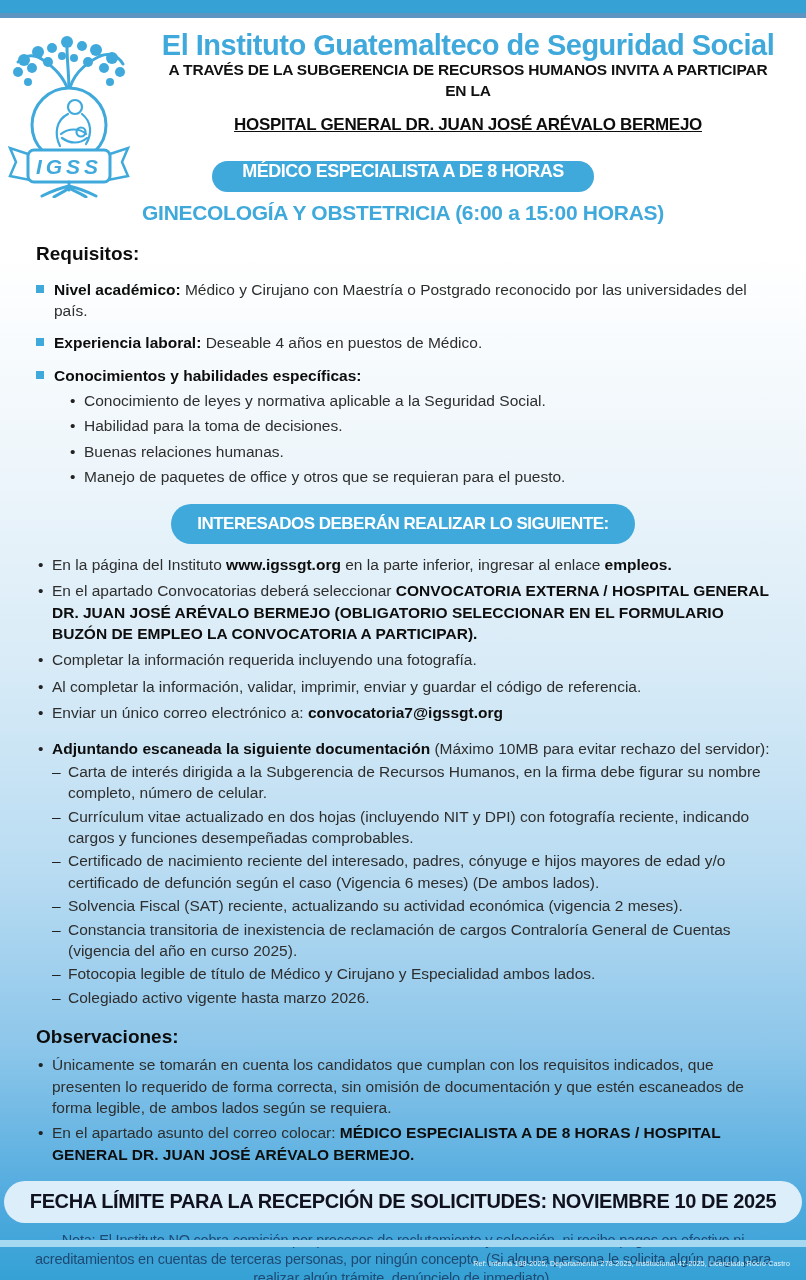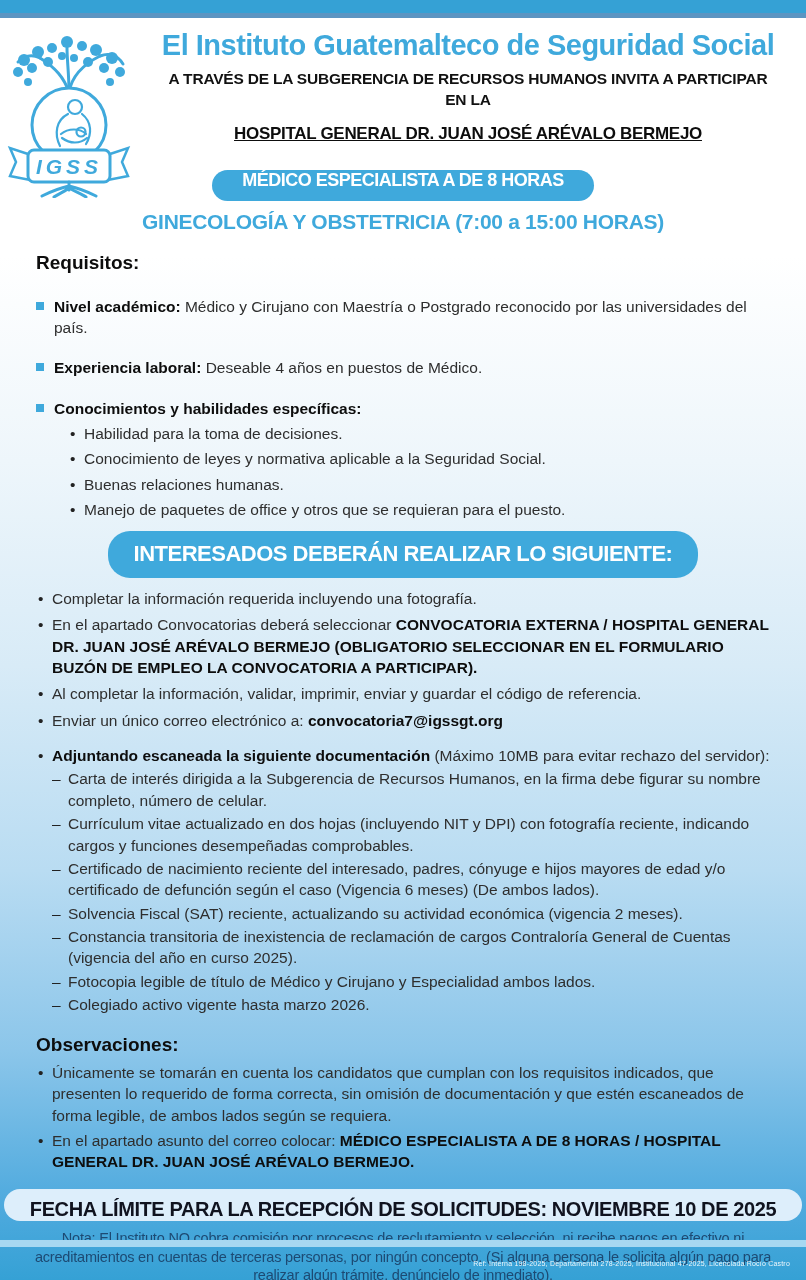--- a/index.html
+++ b/index.html
@@ -25,53 +25,52 @@
   header{ position:relative; padding:30px 28px 0 158px; text-align:center; }
   .logo{ position:absolute; left:4px; top:30px; width:130px; height:168px; }
   .logo svg{ width:100%; height:100%; }
 
   h1.title{
     color:var(--accent);
     font-size:29px; font-weight:bold; letter-spacing:-0.5px;
     line-height:1.05;
   }
   .inv{
-    margin-top:9px;
     font-size:15.5px; font-weight:bold; color:#111;
     letter-spacing:-0.2px; line-height:1.35;
   }
   .inv.second{ margin-top:0; }
   h2.hospital{
     margin-top:13px;
     font-size:17px; font-weight:bold; color:#0d0d0d; letter-spacing:-0.3px;text-decoration:underline;
   }
 
   .pill{
     width:fit-content; margin:26px auto 0;
     background:var(--accent); color:#fff;
     font-weight:bold; text-align:center;
     border-radius:28px;
     padding:0 30px 10px;
     font-size:18px; letter-spacing:-0.5px;
   }
-  .pill.small{ font-size:22px; padding:8px 26px 9px; border-radius:22px; margin-top:10px; }
+  .pill.small{ font-size:17px; padding:8px 26px 9px; border-radius:22px; margin-top:16px; }
 
   .specialty{
     margin-top:9px; text-align:center;
     color:var(--accent); font-weight:bold; font-size:21px; letter-spacing:-0.3px;
   }
 
   .content{ padding:0 36px; font-size:15.5px; line-height:1.38; }
   .content .b, header .b, .b{ font-weight:bold; color:#0d0d0d; }
 
   h3.sec{ font-size:19px; font-weight:bold; color:#0d0d0d; margin-top:16px; }
 
   ul{ list-style:none; }
   ul.sq{ margin-top:5px; }
-  ul.sq li{ position:relative; padding-left:18px; margin-top:19px; }
+  ul.sq li{ position:relative; padding-left:18px; margin-top:11px; }
   ul.sq li::before{
     content:""; position:absolute; left:0; top:6px;
     width:8px; height:8px; background:var(--accent);
   }
 
   ul.dot li{ position:relative; padding-left:16px; margin-top:4px; }
   ul.dot li::before{ content:"•"; position:absolute; left:2px; top:0; color:#222; }
   ul.dot.sub{ margin-left:32px; margin-top:4px; }
 
   ul.steps{ margin-top:10px; }
@@ -83,21 +82,21 @@
   ul.dash{ margin-left:16px; margin-top:2px; }
   ul.dash li{ position:relative; padding-left:16px; margin-top:2px; }
   ul.dash li::before{ content:"–"; position:absolute; left:0; top:0; color:#222; }
 
   ul.obs li{ margin-top:4px; }
 
   .deadline{
     width:fit-content; margin:16px auto 0;
     background:var(--deadline_bg); color:#10131f;
     font-weight:bold; font-size:20px; letter-spacing:-0.4px;
-    border-radius:24px; padding:9px 26px 0;
+    border-radius:24px; padding:9px 26px 10px;
     text-align:center;
   }
   .nota{
     width:772px; margin:8px auto 0;
     text-align:center; font-size:14.5px; line-height:1.3;
     color:var(--note); letter-spacing:-0.2px;
   }
 
   .stripe{ position:absolute; left:0; bottom:33px; width:100%; height:7px; background:#a7d8f1; }
   .ref{
@@ -159,46 +158,47 @@
           <path d="M65 152 L65 160 M65 156 C56 158 46 162 38 166 M65 156 C74 158 84 162 92 166 M65 158 C60 162 54 164 50 167 M65 158 C72 162 78 164 82 167"></path>
         </g>
       </svg>
     </div>
     <h1 class="title">El Instituto Guatemalteco de Seguridad Social</h1>
     <p class="inv">A TRAVÉS DE LA SUBGERENCIA DE RECURSOS HUMANOS INVITA A PARTICIPAR EN LA</p>
     <h2 class="hospital">HOSPITAL GENERAL DR. JUAN JOSÉ ARÉVALO BERMEJO</h2>
   </header>
 
   <div class="pill">MÉDICO ESPECIALISTA A DE 8 HORAS</div>
-  <div class="specialty">GINECOLOGÍA Y OBSTETRICIA (7:00 a 15:00 HORAS)</div>
+  <div class="specialty">GINECOLOGÍA Y OBSTETRICIA (6:00 a 15:00 HORAS)</div>
 
   <section class="content">
     <h3 class="sec">Requisitos:</h3>
 
     <ul class="sq">
 
     <li><span><span class="b">Nivel académico: </span><span>Médico y Cirujano con Maestría o Postgrado reconocido por las universidades del país.</span></span></li>
         <li><span><span class="b">Experiencia laboral: </span><span>Deseable 4 años en puestos de Médico.</span></span></li>
         <li><span><span class="b">Conocimientos y habilidades específicas:</span></span></li>
       </ul>
 
     <ul class="dot sub">
 
-    <li><span><span>Habilidad para la toma de decisiones.</span></span></li>
-        <li><span><span>Conocimiento de leyes y normativa aplicable a la Seguridad Social.</span></span></li>
+    <li><span><span>Conocimiento de leyes y normativa aplicable a la Seguridad Social.</span></span></li>
+        <li><span><span>Habilidad para la toma de decisiones.</span></span></li>
         <li><span><span>Buenas relaciones humanas.</span></span></li>
         <li><span><span>Manejo de paquetes de office y otros que se requieran para el puesto.</span></span></li>
       </ul>
 
     <div class="pill small">INTERESADOS DEBERÁN REALIZAR LO SIGUIENTE:</div>
 
     <ul class="dot steps">
 
+    <li><span><span>En la página del Instituto </span><span class="b">www.igssgt.org</span><span> en la parte inferior, ingresar al enlace </span><span class="b">empleos.</span></span></li>
+        <li><span><span>En el apartado Convocatorias deberá seleccionar </span><span class="b">CONVOCATORIA EXTERNA / HOSPITAL GENERAL DR. JUAN JOSÉ ARÉVALO BERMEJO (OBLIGATORIO SELECCIONAR EN EL FORMULARIO BUZÓN DE EMPLEO LA CONVOCATORIA A PARTICIPAR).</span></span></li>
         <li><span><span>Completar la información requerida incluyendo una fotografía.</span></span></li>
-        <li><span><span>En el apartado Convocatorias deberá seleccionar </span><span class="b">CONVOCATORIA EXTERNA / HOSPITAL GENERAL DR. JUAN JOSÉ ARÉVALO BERMEJO (OBLIGATORIO SELECCIONAR EN EL FORMULARIO BUZÓN DE EMPLEO LA CONVOCATORIA A PARTICIPAR).</span></span></li>
         <li><span><span>Al completar la información, validar, imprimir, enviar y guardar el código de referencia.</span></span></li>
         <li><span><span>Enviar un único correo electrónico a: </span><span class="b">convocatoria7@igssgt.org</span></span></li>
       </ul>
 
     <p class="adj"><span><span class="b">Adjuntando escaneada la siguiente documentación </span><span>(Máximo 10MB para evitar rechazo del servidor):</span></span></p>
 
     <ul class="dash">
 
     <li><span><span>Carta de interés dirigida a la Subgerencia de Recursos Humanos, en la firma debe figurar su nombre completo, número de celular.</span></span></li>
         <li><span><span>Currículum vitae actualizado en dos hojas (incluyendo NIT y DPI) con fotografía reciente, indicando cargos y funciones desempeñadas comprobables.</span></span></li>

